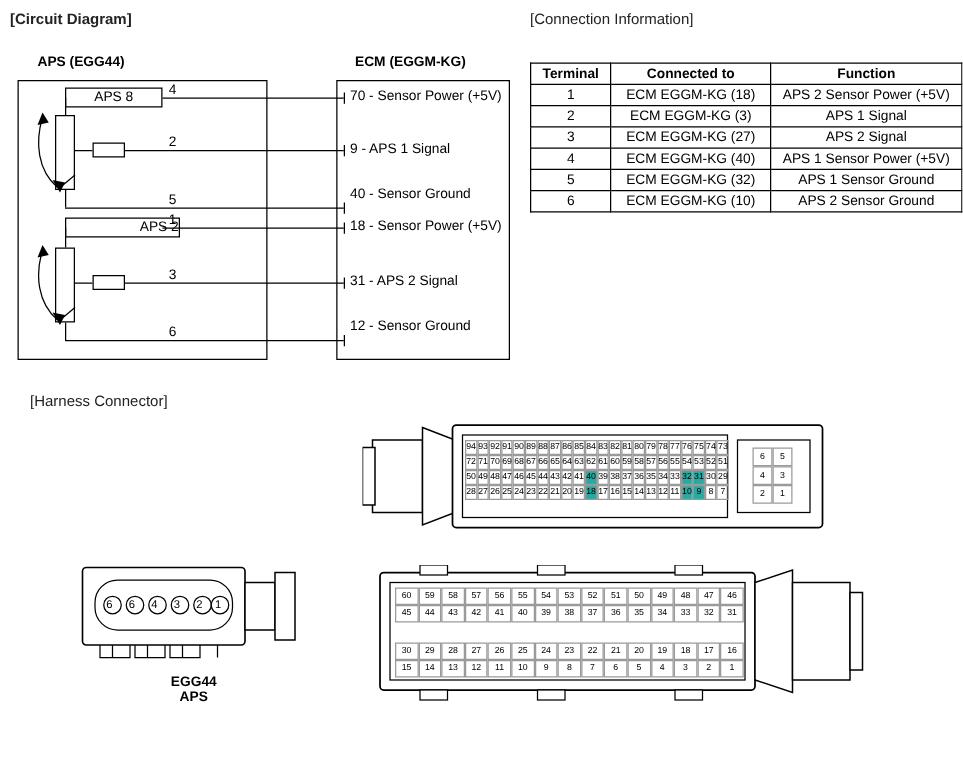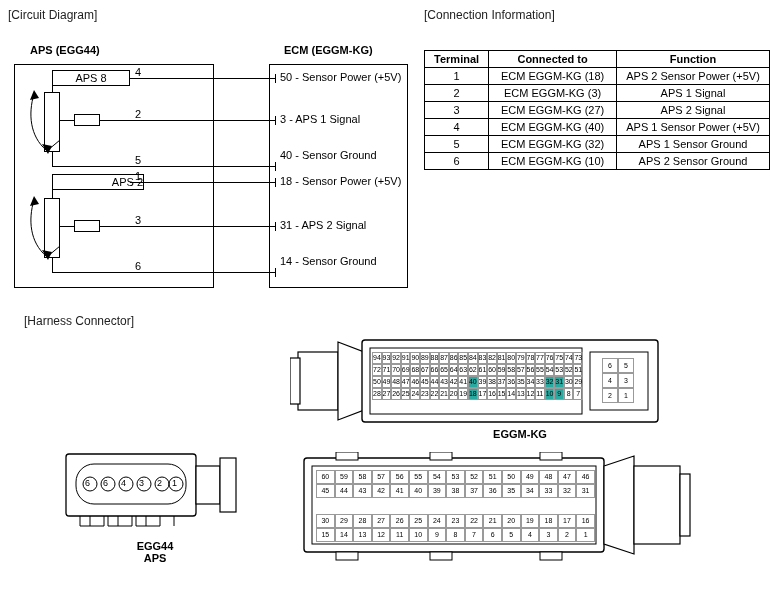--- a/index.html
+++ b/index.html
@@ -29,21 +29,21 @@
   #conn-table th{font-weight:bold;}
   
   .conn-num{font-size:7px;text-align:center;border:1px solid #9a9a9a;box-sizing:border-box;}
   .grid-row{display:flex;}
   .hl{background:#2aa9a0;color:#000;}
   .cap{font-weight:bold;font-size:11px;text-align:center;}
 </style>
 </head>
 <body>
 
-<div class="abs sec-title" style="left:8px;top:8px;">[Circuit Diagram]</div>
+<div class="abs sec-title" style="left:8px;top:8px;font-weight:bold;">[Circuit Diagram]</div>
 <div class="abs sec-title" style="left:424px;top:8px;">[Connection Information]</div>
 <div class="abs sec-title" style="left:24px;top:314px;">[Harness Connector]</div>
 
 <div class="abs" id="circuit-box">
 
   <div class="abs hdr" style="left:16px;top:-8px;">APS (EGG44)</div>
   <div class="abs hdr" style="left:270px;top:-8px;">ECM (EGGM-KG)</div>
 
   <div class="blk aps-outer"></div>
   <div class="blk ecm-outer"></div>
@@ -91,26 +91,26 @@
   <div class="pin-label" style="left:121px;top:162px;">3</div>
   <div class="pin-label" style="left:121px;top:208px;">6</div>
 
   <div class="tick" style="left:261px;top:22px;"></div>
   <div class="tick" style="left:261px;top:64px;"></div>
   <div class="tick" style="left:261px;top:110px;"></div>
   <div class="tick" style="left:261px;top:126px;"></div>
   <div class="tick" style="left:261px;top:170px;"></div>
   <div class="tick" style="left:261px;top:216px;"></div>
 
-  <div class="ecm-pin" style="left:266px;top:19px;">50 - Sensor Power (+5V)</div>
-  <div class="ecm-pin" style="left:266px;top:61px;">3 - APS 1 Signal</div>
+  <div class="ecm-pin" style="left:266px;top:19px;">70 - Sensor Power (+5V)</div>
+  <div class="ecm-pin" style="left:266px;top:61px;">9 - APS 1 Signal</div>
   <div class="ecm-pin" style="left:266px;top:97px;">40 - Sensor Ground</div>
   <div class="ecm-pin" style="left:266px;top:123px;">18 - Sensor Power (+5V)</div>
   <div class="ecm-pin" style="left:266px;top:167px;">31 - APS 2 Signal</div>
-  <div class="ecm-pin" style="left:266px;top:203px;">14 - Sensor Ground</div>
+  <div class="ecm-pin" style="left:266px;top:203px;">12 - Sensor Ground</div>
 </div>
 
 <table class="abs" id="conn-table">
   <thead>
     <tr>
       <th style="width:56px;">Terminal</th>
       <th style="width:124px;">Connected to</th>
       <th style="width:152px;">Function</th>
     </tr>
   </thead>
@@ -295,21 +295,20 @@
     <div class="grid-row" id="kgs-row-1">
         <div class="conn-num" style="width: 16px; height: 15px; line-height: 13px;">4</div>
         <div class="conn-num" style="width: 16px; height: 15px; line-height: 13px;">3</div>
       </div>
     <div class="grid-row" id="kgs-row-2">
         <div class="conn-num" style="width: 16px; height: 15px; line-height: 13px;">2</div>
         <div class="conn-num" style="width: 16px; height: 15px; line-height: 13px;">1</div>
       </div>
   </div>
 
-  <div class="abs cap" style="left:140px;top:92px;width:180px;">EGGM-KG</div>
 </div>
 
 <div class="abs" style="left:290px;top:452px;width:420px;height:150px;">
   <svg class="abs" style="left:0;top:0;" width="420" height="110">
     <rect x="14" y="6" width="300" height="94" fill="#fff" stroke="#000" stroke-width="1.4" rx="3"></rect>
     <rect x="22" y="14" width="284" height="78" fill="#fff" stroke="#000" stroke-width="1"></rect>
     <rect x="46" y="0" width="22" height="8" fill="#fff" stroke="#000" stroke-width="1"></rect>
     <rect x="140" y="0" width="22" height="8" fill="#fff" stroke="#000" stroke-width="1"></rect>
     <rect x="250" y="0" width="22" height="8" fill="#fff" stroke="#000" stroke-width="1"></rect>
     <rect x="46" y="100" width="22" height="8" fill="#fff" stroke="#000" stroke-width="1"></rect>

